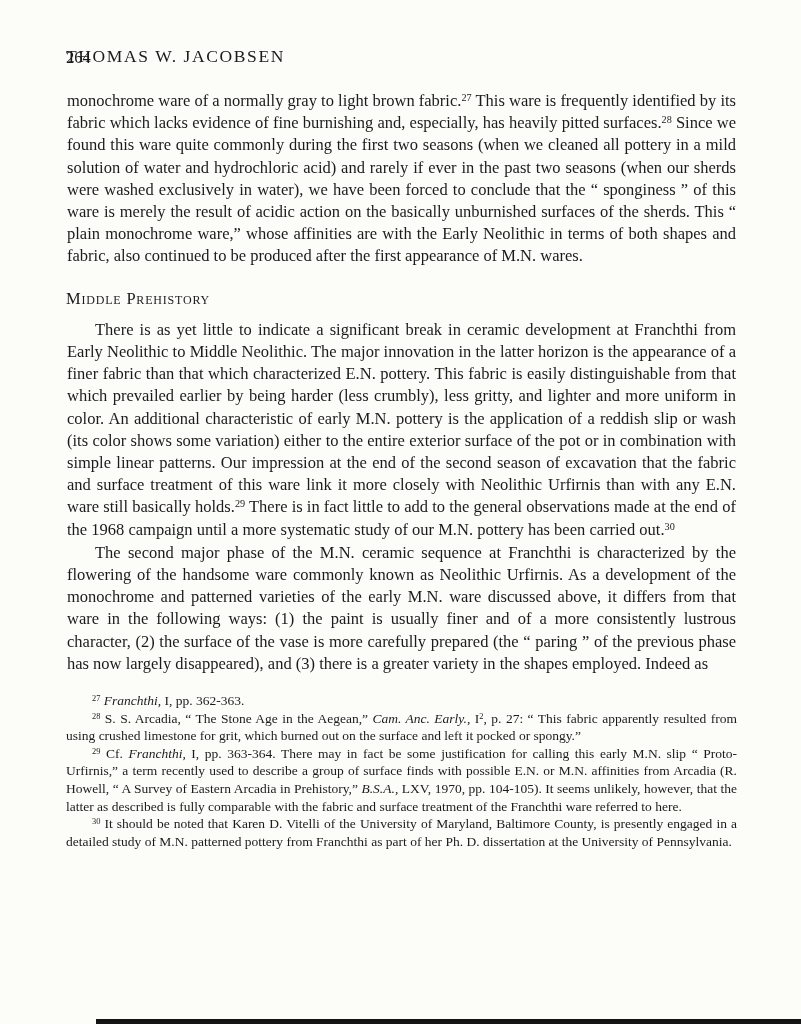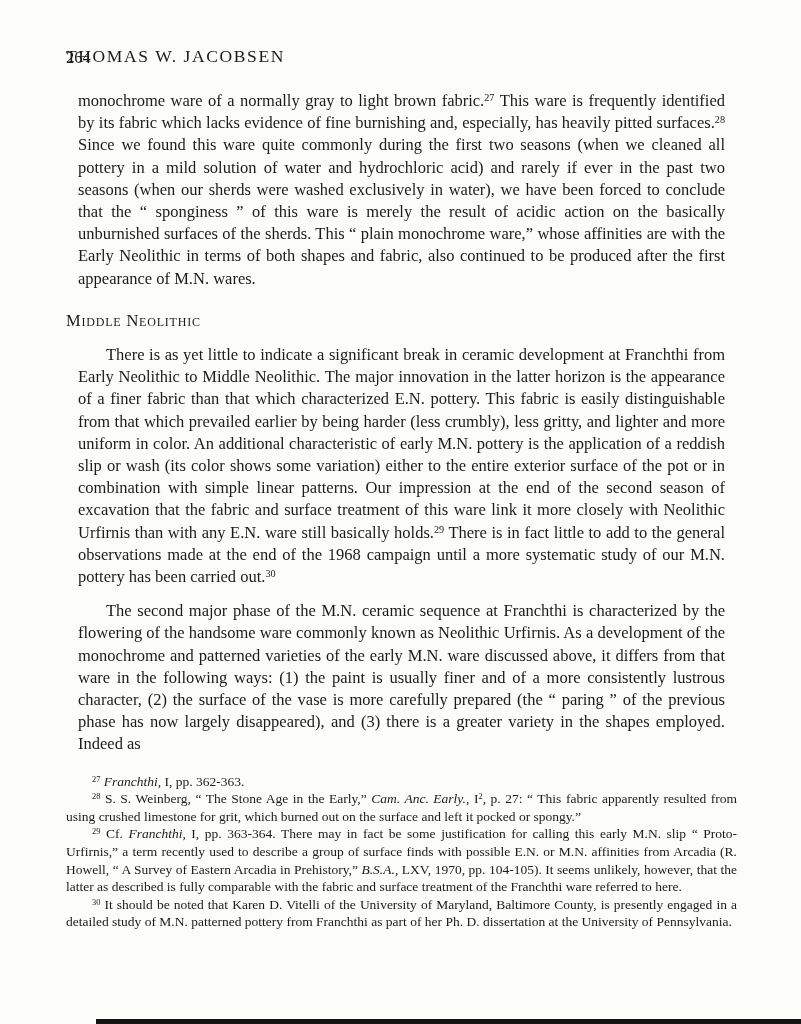--- a/index.html
+++ b/index.html
@@ -36,21 +36,21 @@
     text-align: left;
     font-size: 17.5px;
     letter-spacing: 1.6px;
   }
 
   .body-text {
     font-size: 16.5px;
     line-height: 22.2px;
     text-align: justify;
   }
-  .para { margin: 12px; }
+  .para { margin: 1px; }
   .para.indent { text-indent: 28px; }
 
   .section-heading {
     font-size: 16.5px;
     font-weight: normal;
     font-variant: small-caps;
     letter-spacing: 0.8px;
     text-align: left;
     margin: 20px 0 9px 0;
   }
@@ -86,27 +86,27 @@
 
 <div class="page">
 
   <header class="page-header">
     <span class="page-number">264</span>
     <span class="running-head">THOMAS W. JACOBSEN</span>
   </header>
 
   <main class="body-text">
     <p class="para"><span>monochrome ware of a normally gray to light brown fabric.</span><sup>27</sup><span> This ware is frequently identified by its fabric which lacks evidence of fine burnishing and, especially, has heavily pitted surfaces.</span><sup>28</sup><span> Since we found this ware quite commonly during the first two seasons (when we cleaned all pottery in a mild solution of water and hydrochloric acid) and rarely if ever in the past two seasons (when our sherds were washed exclusively in water), we have been forced to conclude that the “ sponginess ” of this ware is merely the result of acidic action on the basically unburnished surfaces of the sherds. This “ plain monochrome ware,” whose affinities are with the Early Neolithic in terms of both shapes and fabric, also continued to be produced after the first appearance of M.N. wares.</span></p>
-    <h2 class="section-heading">Middle Neolithic</h2>
+    <h2 class="section-heading">Middle Prehistory</h2>
     <p class="para indent"><span>There is as yet little to indicate a significant break in ceramic development at Franchthi from Early Neolithic to Middle Neolithic. The major innovation in the latter horizon is the appearance of a finer fabric than that which characterized E.N. pottery. This fabric is easily distinguishable from that which prevailed earlier by being harder (less crumbly), less gritty, and lighter and more uniform in color. An additional characteristic of early M.N. pottery is the application of a reddish slip or wash (its color shows some variation) either to the entire exterior surface of the pot or in combination with simple linear patterns. Our impression at the end of the second season of excavation that the fabric and surface treatment of this ware link it more closely with Neolithic Urfirnis than with any E.N. ware still basically holds.</span><sup>29</sup><span> There is in fact little to add to the general observations made at the end of the 1968 campaign until a more systematic study of our M.N. pottery has been carried out.</span><sup>30</sup></p>
     <p class="para indent"><span>The second major phase of the M.N. ceramic sequence at Franchthi is characterized by the flowering of the handsome ware commonly known as Neolithic Urfirnis. As a development of the monochrome and patterned varieties of the early M.N. ware discussed above, it differs from that ware in the following ways: (1) the paint is usually finer and of a more consistently lustrous character, (2) the surface of the vase is more carefully prepared (the “ paring ” of the previous phase has now largely disappeared), and (3) there is a greater variety in the shapes employed. Indeed as</span></p>
   </main>
 
   <footer class="footnotes">
     <p class="footnote"><sup>27</sup><span> </span><span class="it">Franchthi</span><span>, I, pp. 362-363.</span></p>
-    <p class="footnote"><sup>28</sup><span> S. S. Weinberg, “ The Stone Age in the Early,” </span><span class="it">Cam. Anc. Early.</span><span>, I</span><sup>2</sup><span>, p. 27: “ This fabric apparently resulted from using crushed limestone for grit, which burned out on the surface and left it pocked or spongy.”</span></p>
+    <p class="footnote"><sup>28</sup><span> S. S. Arcadia, “ The Stone Age in the Aegean,” </span><span class="it">Cam. Anc. Early.</span><span>, I</span><sup>2</sup><span>, p. 27: “ This fabric apparently resulted from using crushed limestone for grit, which burned out on the surface and left it pocked or spongy.”</span></p>
     <p class="footnote"><sup>29</sup><span> Cf. </span><span class="it">Franchthi</span><span>, I, pp. 363-364. There may in fact be some justification for calling this early M.N. slip “ Proto-Urfirnis,” a term recently used to describe a group of surface finds with possible E.N. or M.N. affinities from Arcadia (R. Howell, “ A Survey of Eastern Arcadia in Prehistory,” </span><span class="it">B.S.A.</span><span>, LXV, 1970, pp. 104-105). It seems unlikely, however, that the latter as described is fully comparable with the fabric and surface treatment of the Franchthi ware referred to here.</span></p>
     <p class="footnote"><sup>30</sup><span> It should be noted that Karen D. Vitelli of the University of Maryland, Baltimore County, is presently engaged in a detailed study of M.N. patterned pottery from Franchthi as part of her Ph. D. dissertation at the University of Pennsylvania.</span></p>
   </footer>
 
   <div class="scan-bar"></div>
 
 </div>
 
 </body></html>

